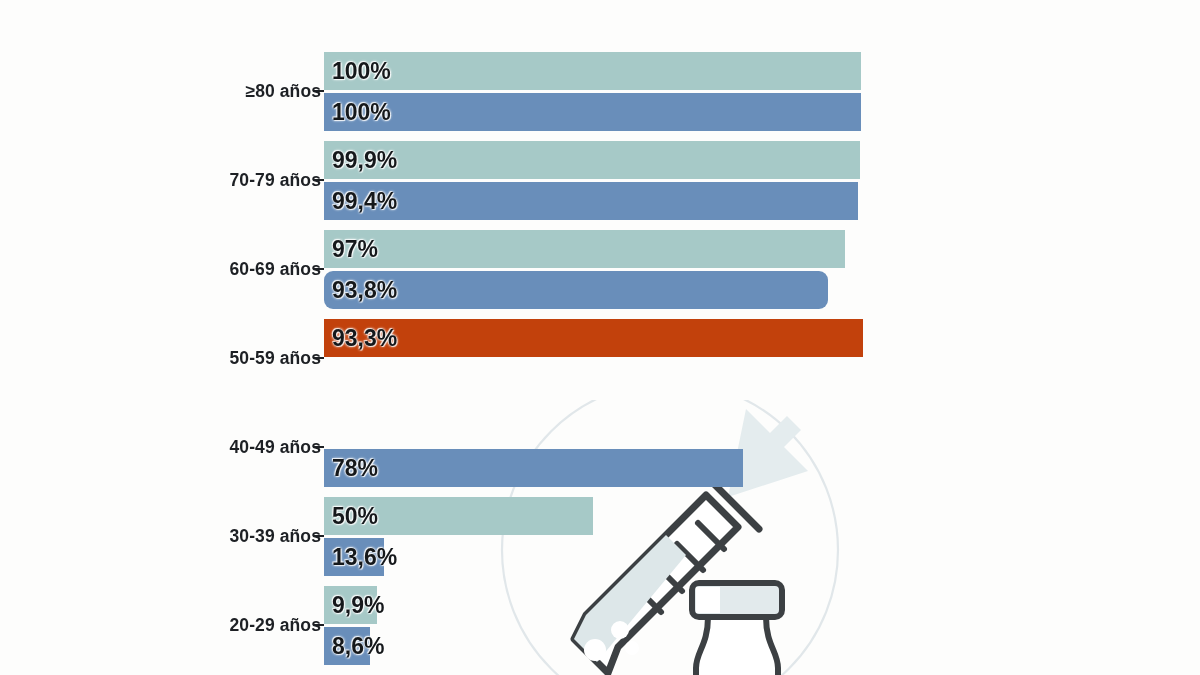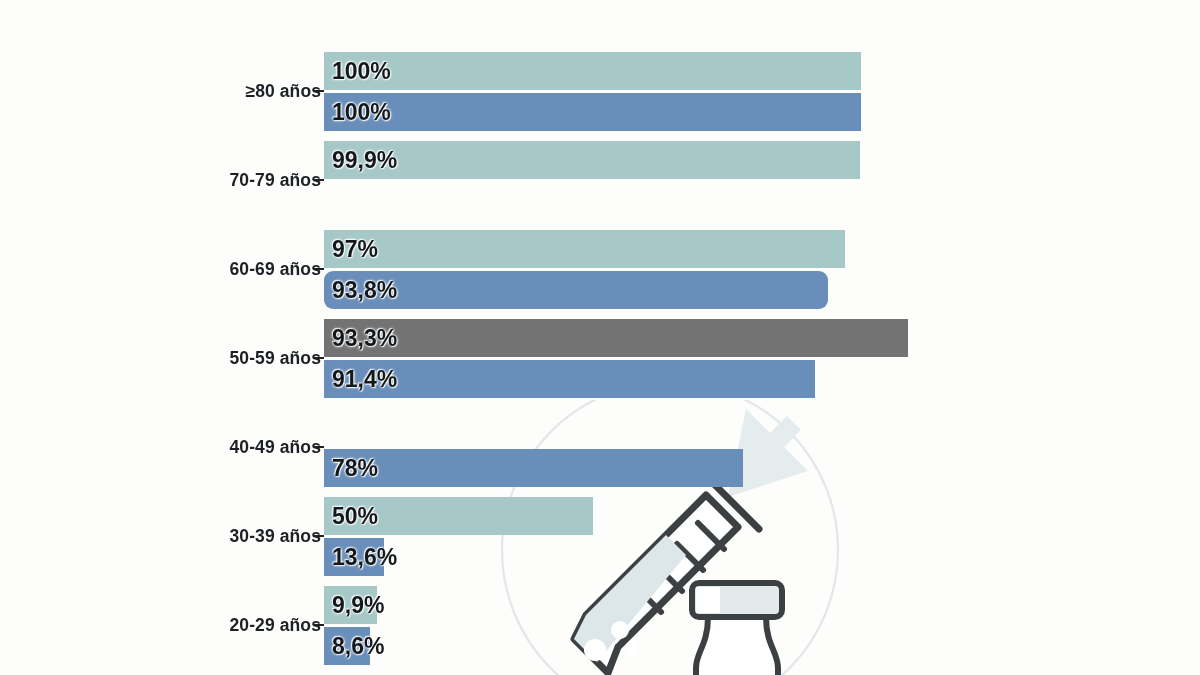--- a/index.html
+++ b/index.html
@@ -176,39 +176,39 @@
         <div class="bar dark" style="width: 537px; background: rgb(105, 142, 186);">
           <span class="bar-value">100%</span>
         </div>
       </div>
       <div class="group" style="top: 89px;">
         <div class="cat-label">70-79 años</div>
         <div class="tick"></div>
         <div class="bar light" style="width: 536.463px; background: rgb(166, 201, 199);">
           <span class="bar-value">99,9%</span>
         </div>
+        <div class="bar dark" style="width: 533.778px; background: rgb(105, 142, 186);">
+          <span class="bar-value">99,4%</span>
+        </div>
       </div>
       <div class="group" style="top: 178px;">
         <div class="cat-label">60-69 años</div>
         <div class="tick"></div>
         <div class="bar light" style="width: 520.89px; background: rgb(166, 201, 199);">
           <span class="bar-value">97%</span>
         </div>
         <div class="bar dark" style="width: 503.706px; background: rgb(105, 142, 186); border-radius: 9px;">
           <span class="bar-value">93,8%</span>
         </div>
       </div>
       <div class="group" style="top: 267px;">
         <div class="cat-label">50-59 años</div>
         <div class="tick"></div>
-        <div class="bar light" style="width: 584px; background: #737373;">
+        <div class="bar light" style="width: 539px; background: #c2410c;">
           <span class="bar-value">93,3%</span>
-        </div>
-        <div class="bar dark" style="width: 490.818px; background: rgb(105, 142, 186);">
-          <span class="bar-value">91,4%</span>
         </div>
       </div>
       <div class="group" style="top: 356px;">
         <div class="cat-label">40-49 años</div>
         <div class="tick"></div>
         <div class="bar dark" style="width: 418.86px; background: rgb(105, 142, 186);">
           <span class="bar-value">78%</span>
         </div>
       </div>
       <div class="group" style="top: 445px;">

